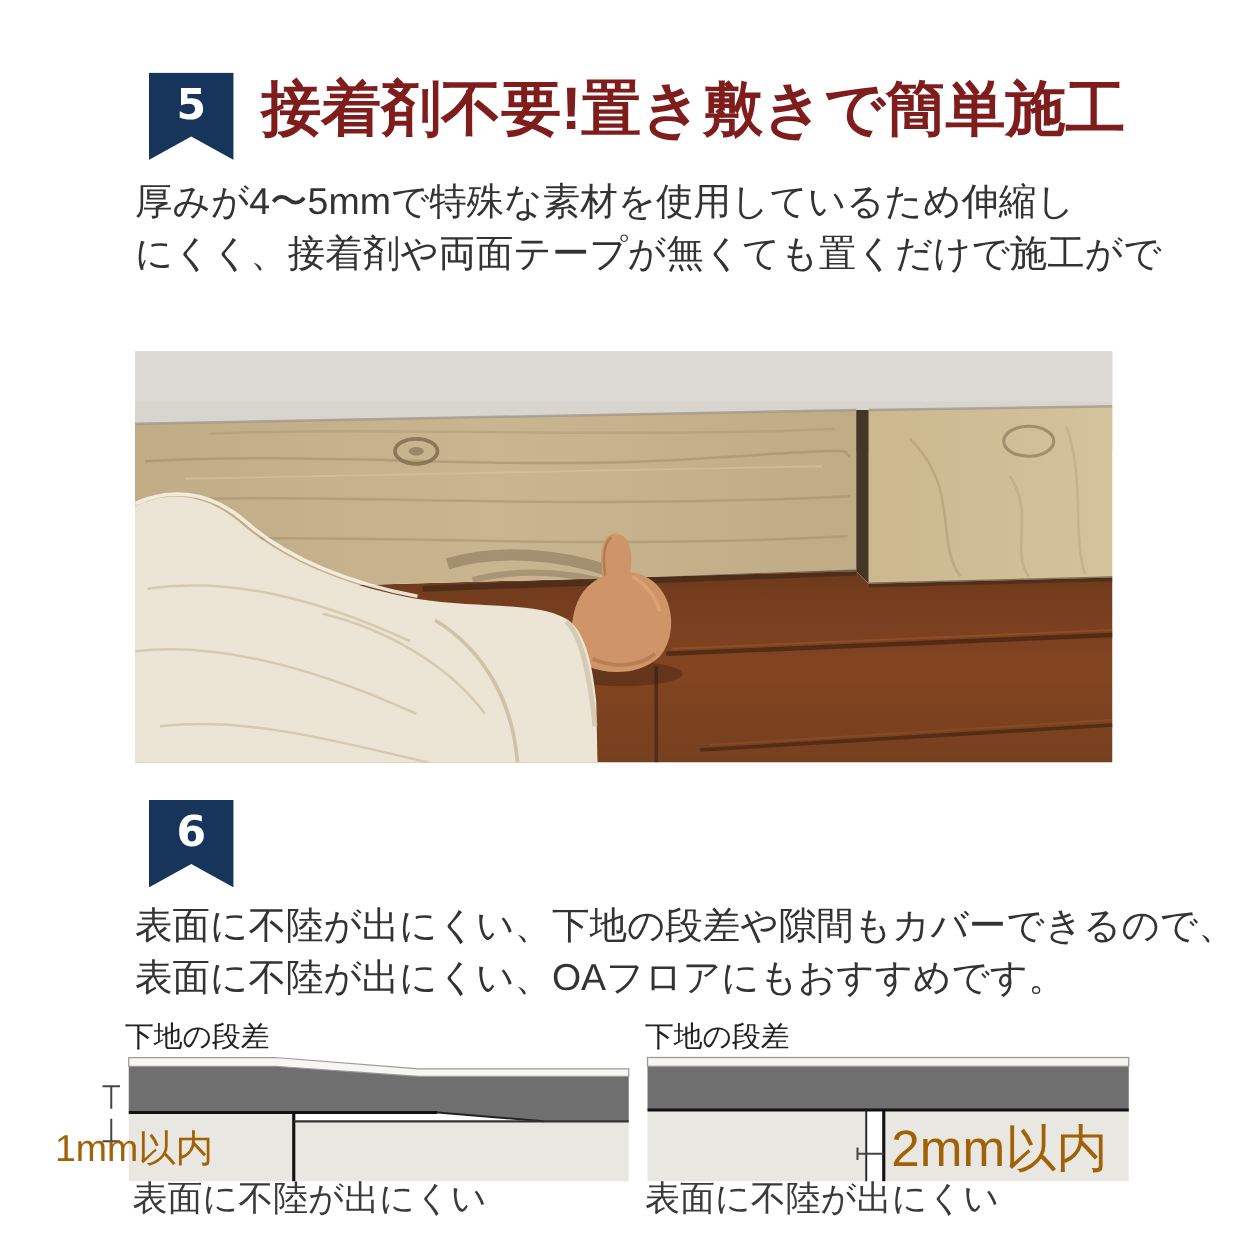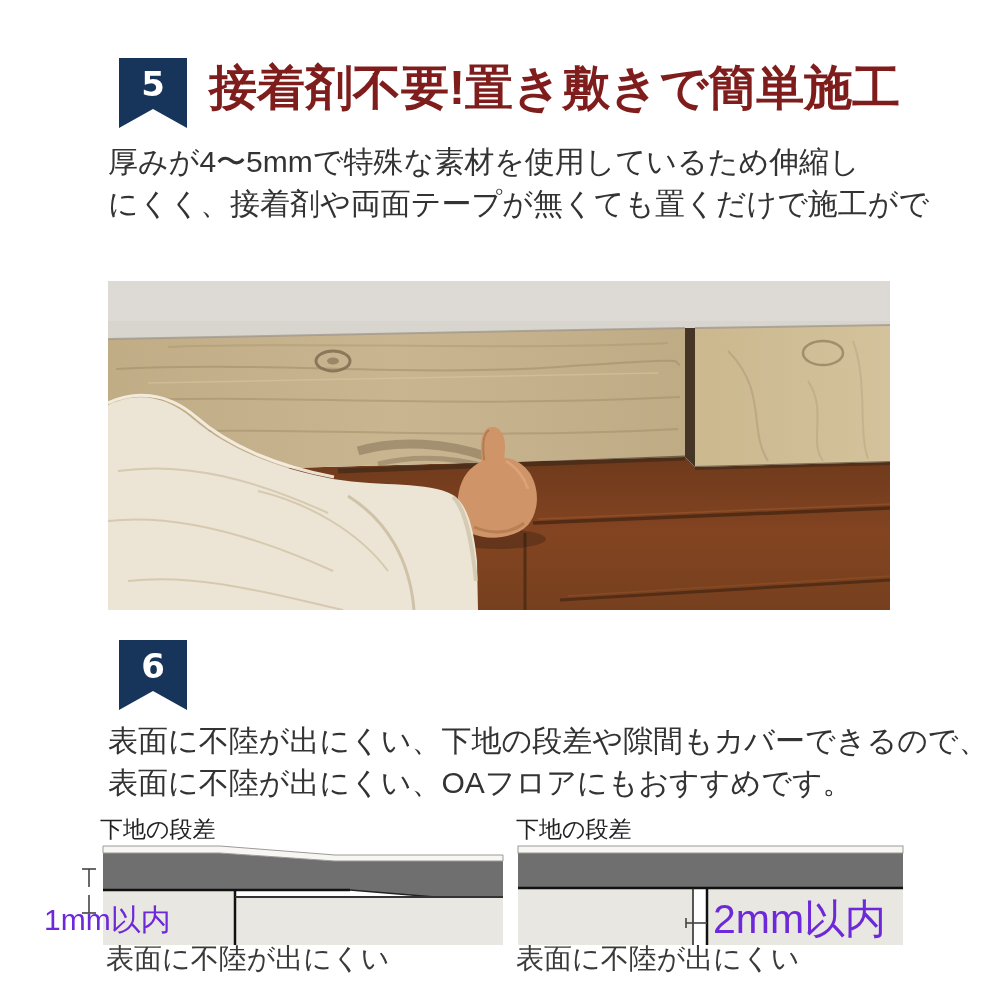--- a/index.html
+++ b/index.html
@@ -20,21 +20,21 @@
     font-family:"DejaVu Sans","Liberation Sans",sans-serif;
   }
   .sec-title{
     font-size:48px;font-weight:800;color:#7f1d1d;line-height:56px;
     white-space:nowrap;letter-spacing:0px;margin:0;
   }
   .body-line{
     font-size:30px;line-height:42px;color:#333333;white-space:nowrap;letter-spacing:0px;
   }
   .diag-label{font-size:23px;line-height:27px;color:#222;white-space:nowrap;}
-  .diag-measure{font-size:30px;line-height:34px;color:#6d28d9;white-space:nowrap;z-index:5;}
+  .diag-measure{font-size:30px;line-height:34px;color:#a16207;white-space:nowrap;z-index:5;}
   .diag-measure.right{font-size:41px;}
   .diag-caption{font-size:28px;line-height:26px;color:#3a3a3a;white-space:nowrap;}
   svg{display:block;}
 </style>
 </head>
 <body>
 
 <div class="page">
 
   <div class="abs badge" style="left:119px;top:58px;">

